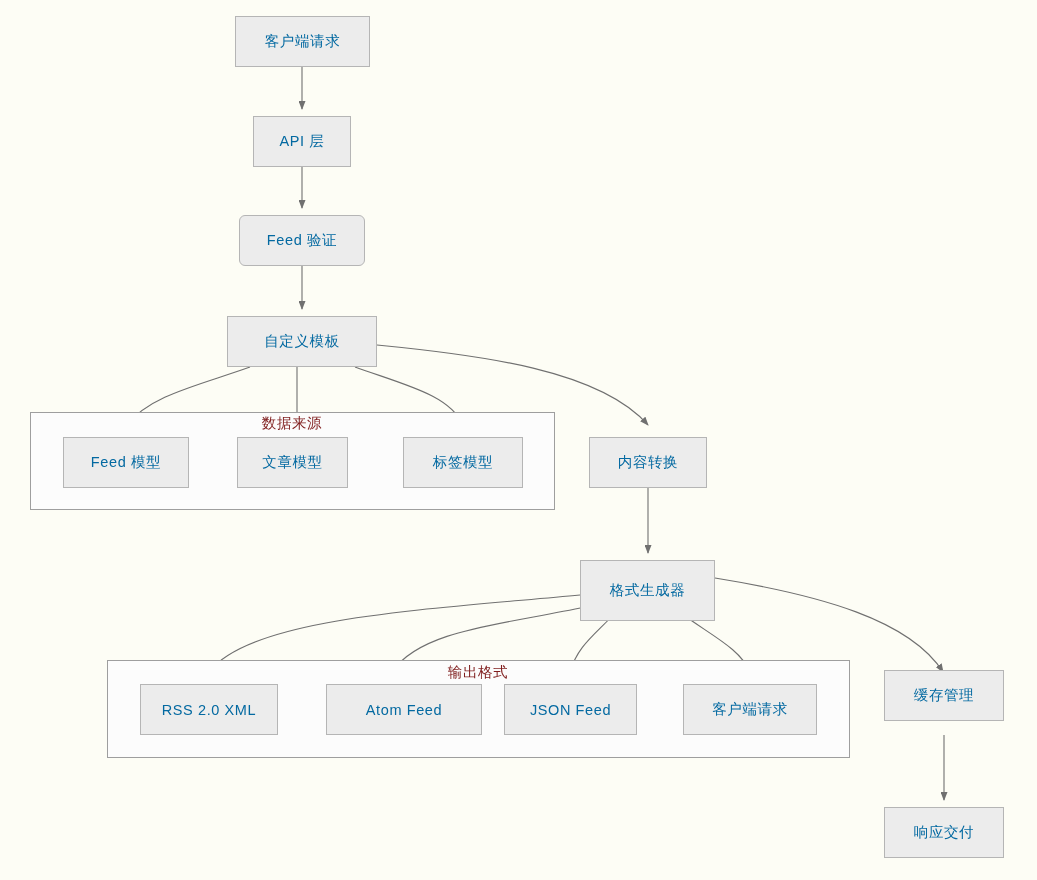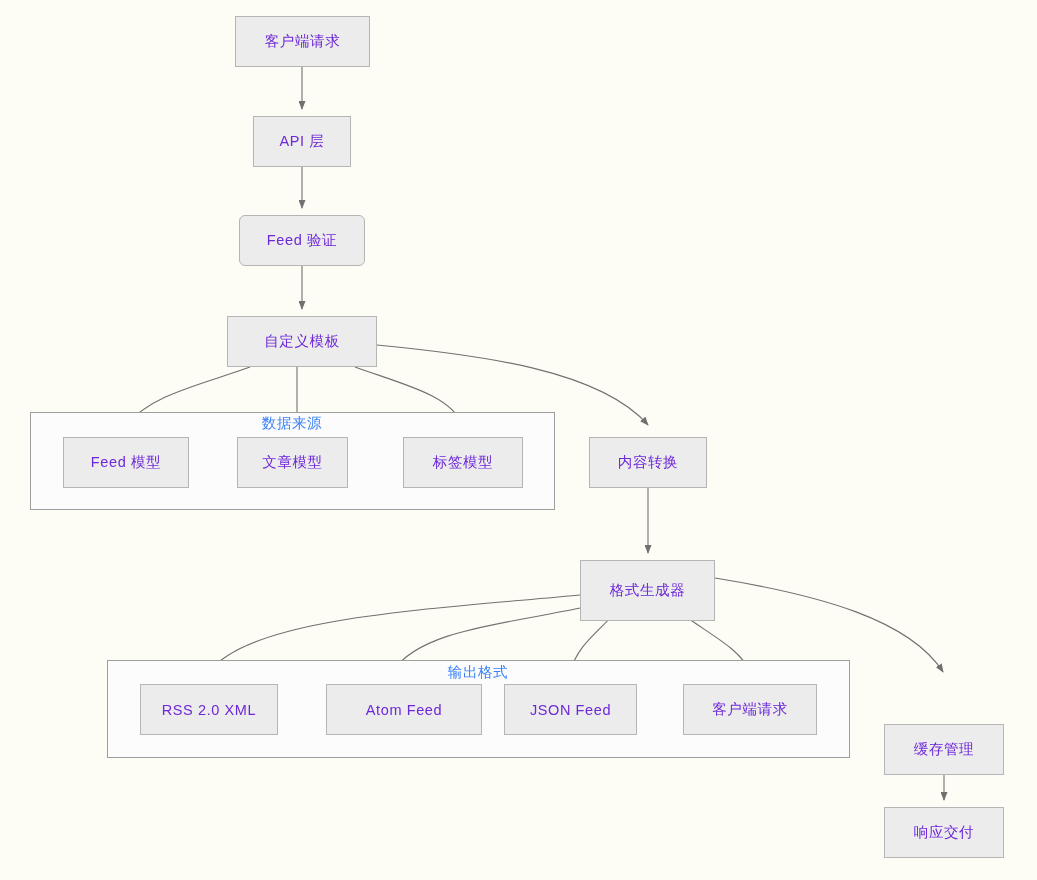--- a/index.html
+++ b/index.html
@@ -27,37 +27,37 @@
     pointer-events: none;
   }
   .node {
     position: absolute;
     box-sizing: border-box;
     background: #ececec;
     border: 1px solid #b5b5b5;
     display: flex;
     align-items: center;
     justify-content: center;
-    color: #6d28d9;
+    color: #0369a1;
     font-size: 14.5px;
     letter-spacing: 0.6px;
     white-space: nowrap;
     z-index: 3;
   }
   .cluster {
     position: absolute;
     box-sizing: border-box;
     background: #fcfcfc;
     border: 1px solid #9e9e9e;
     z-index: 1;
   }
   .cluster-label {
     position: absolute;
     font-size: 14.5px;
-    color: #3b82f6;
+    color: #7f1d1d;
     letter-spacing: 0.6px;
     white-space: nowrap;
     transform: translateX(-50%);
     z-index: 2;
     background: transparent;
   }
 </style>
 </head>
 <body>
 
@@ -100,17 +100,17 @@
       <div class="node" style="left: 227px; top: 316px; width: 150px; height: 51px; background: rgb(236, 236, 236); border-color: rgb(181, 181, 181);">自定义模板</div>
       <div class="node" style="left: 63px; top: 437px; width: 126px; height: 51px; background: rgb(236, 236, 236); border-color: rgb(181, 181, 181);">Feed 模型</div>
       <div class="node" style="left: 237px; top: 437px; width: 111px; height: 51px; background: rgb(236, 236, 236); border-color: rgb(181, 181, 181);">文章模型</div>
       <div class="node" style="left: 403px; top: 437px; width: 120px; height: 51px; background: rgb(236, 236, 236); border-color: rgb(181, 181, 181);">标签模型</div>
       <div class="node" style="left: 589px; top: 437px; width: 118px; height: 51px; background: rgb(236, 236, 236); border-color: rgb(181, 181, 181);">内容转换</div>
       <div class="node" style="left: 580px; top: 560px; width: 135px; height: 61px; background: rgb(236, 236, 236); border-color: rgb(181, 181, 181);">格式生成器</div>
       <div class="node" style="left: 140px; top: 684px; width: 138px; height: 51px; background: rgb(236, 236, 236); border-color: rgb(181, 181, 181);">RSS 2.0 XML</div>
       <div class="node" style="left: 326px; top: 684px; width: 156px; height: 51px; background: rgb(236, 236, 236); border-color: rgb(181, 181, 181);">Atom Feed</div>
       <div class="node" style="left: 504px; top: 684px; width: 133px; height: 51px; background: rgb(236, 236, 236); border-color: rgb(181, 181, 181);">JSON Feed</div>
       <div class="node" style="left: 683px; top: 684px; width: 134px; height: 51px; background: rgb(236, 236, 236); border-color: rgb(181, 181, 181);">客户端请求</div>
-      <div class="node" style="left: 884px; top: 724px; width: 120px; height: 51px; background: rgb(236, 236, 236); border-color: rgb(181, 181, 181);">缓存管理</div>
+      <div class="node" style="left: 884px; top: 670px; width: 120px; height: 51px; background: rgb(236, 236, 236); border-color: rgb(181, 181, 181);">缓存管理</div>
       <div class="node" style="left: 884px; top: 807px; width: 120px; height: 51px; background: rgb(236, 236, 236); border-color: rgb(181, 181, 181);">响应交付</div>
     </div>
 
 </div>
 
 </body></html>

